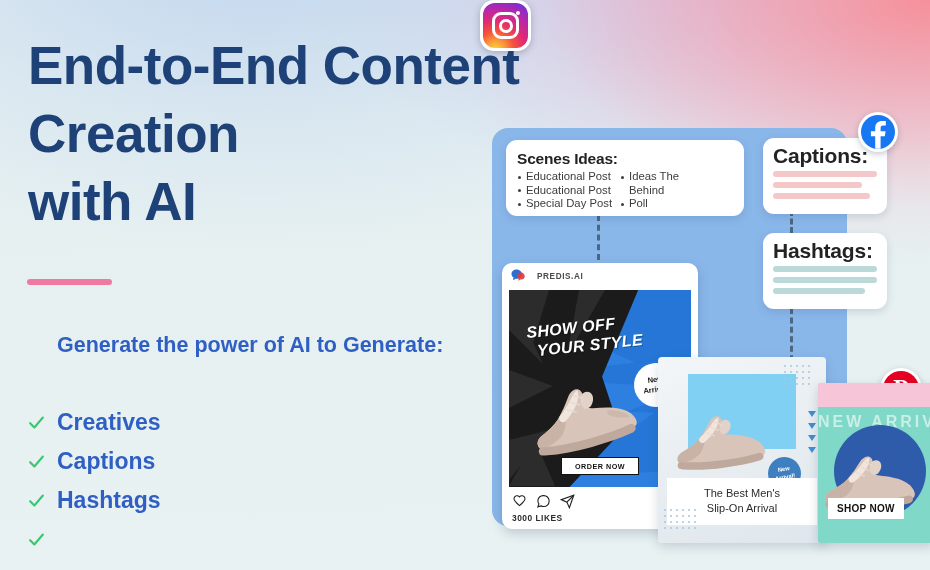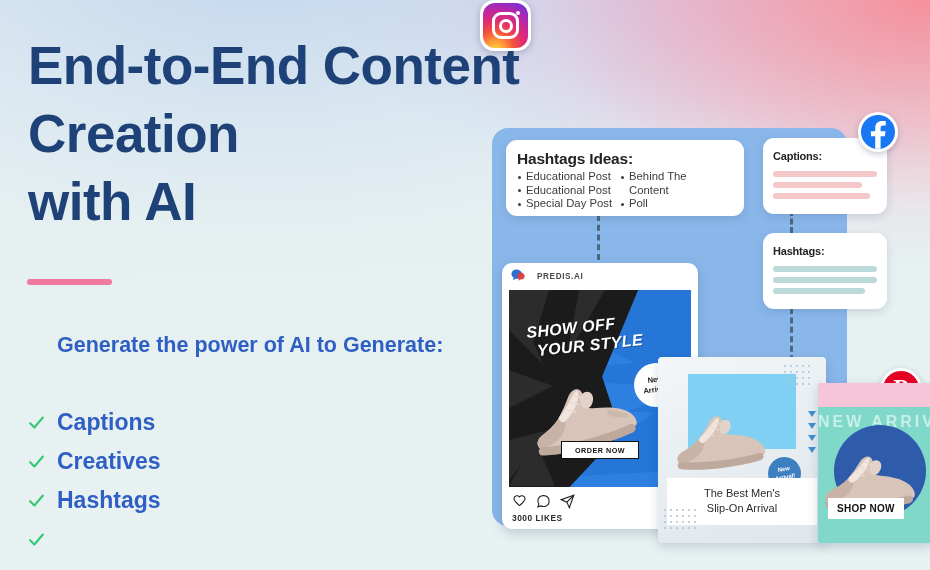--- a/index.html
+++ b/index.html
@@ -148,21 +148,21 @@
     position: absolute;
     left: 1px; top: 5.5px;
     width: 3px; height: 3px;
     border-radius: 50%;
     background: #3c3c3c;
   }
 
   
   #card-captions { left: 283px; top: 138px; width: 124px; height: 76px; padding: 8px 10px 0 10px; }
   #card-hashtags { left: 283px; top: 233px; width: 124px; height: 76px; padding: 8px 10px 0 10px; }
-  #card-captions .card-title, #card-hashtags .card-title { font-size: 11px; line-height: 20px; }
+  #card-captions .card-title, #card-hashtags .card-title { font-size: 21px; line-height: 20px; }
   .bar-stack { margin-top: 5px; display: flex; flex-direction: column; gap: 5px; }
   .bar { height: 6px; border-radius: 3px; }
   .bar.pink { background: #f4c8c8; }
   .bar.teal { background: #bcd9da; }
 
   
   .social-badge {
     position: absolute;
     border-radius: 50%;
     box-shadow: 0 2px 6px rgba(40,60,90,0.28);
@@ -303,21 +303,21 @@
     align-items: center; justify-content: center;
     color: #1b1b1b;
     font-size: 7.6px;
     font-weight: 700;
     line-height: 10px;
     text-align: center;
     transform: rotate(-7deg);
   }
   .order-btn {
     position: absolute;
-    left: 50%; bottom: 28px;
+    left: 50%; bottom: 12px;
     transform: translateX(-50%);
     background: #fff;
     border: 1.6px solid #111;
     padding: 3.5px 13px;
     font-size: 7.2px;
     font-weight: 700;
     letter-spacing: 0.5px;
     color: #111;
     white-space: nowrap;
   }
@@ -469,60 +469,60 @@
   <div class="subhead">
     <span>Generate the power of AI to</span>
     <span>Generate:</span>
   </div>
 
   <ul class="feature-list">
     <li class="feature-item">
       <svg class="check-icon" viewBox="0 0 24 24" fill="none" stroke="currentColor" stroke-width="3" stroke-linecap="round" stroke-linejoin="round">
           <polyline points="3 13 9 19 21 5"></polyline>
         </svg>
+      <span class="feature-label">Creatives</span>
+    </li>
+    <li class="feature-item">
+      <svg class="check-icon" viewBox="0 0 24 24" fill="none" stroke="currentColor" stroke-width="3" stroke-linecap="round" stroke-linejoin="round">
+          <polyline points="3 13 9 19 21 5"></polyline>
+        </svg>
       <span class="feature-label">Captions</span>
     </li>
     <li class="feature-item">
       <svg class="check-icon" viewBox="0 0 24 24" fill="none" stroke="currentColor" stroke-width="3" stroke-linecap="round" stroke-linejoin="round">
           <polyline points="3 13 9 19 21 5"></polyline>
         </svg>
-      <span class="feature-label">Creatives</span>
-    </li>
-    <li class="feature-item">
-      <svg class="check-icon" viewBox="0 0 24 24" fill="none" stroke="currentColor" stroke-width="3" stroke-linecap="round" stroke-linejoin="round">
-          <polyline points="3 13 9 19 21 5"></polyline>
-        </svg>
       <span class="feature-label">Hashtags</span>
     </li>
     <li class="feature-item">
       <svg class="check-icon" viewBox="0 0 24 24" fill="none" stroke="currentColor" stroke-width="3" stroke-linecap="round" stroke-linejoin="round">
           <polyline points="3 13 9 19 21 5"></polyline>
         </svg>
     </li>
   </ul>
 
   <div id="graphic">
 
     <div class="blue-panel"></div>
 
     <div class="dash dash-a"></div>
     <div class="dash dash-b"></div>
     <div class="dash dash-c"></div>
 
     <div class="info-card" id="card-ideas">
-      <div class="card-title">Hashtags Ideas:</div>
+      <div class="card-title">Scenes Ideas:</div>
       <div class="ideas-cols">
         <ul class="ideas-col">
           <li class="idea-li dot">Educational Post</li>
           <li class="idea-li dot">Educational Post</li>
           <li class="idea-li dot">Special Day Post</li>
         </ul>
         <ul class="ideas-col">
-          <li class="idea-li dot">Behind The</li>
-          <li class="idea-li">Content</li>
+          <li class="idea-li dot">Ideas The</li>
+          <li class="idea-li">Behind</li>
           <li class="idea-li dot">Poll</li>
         </ul>
       </div>
     </div>
 
     <div class="info-card" id="card-captions">
       <div class="card-title">Captions:</div>
       <div class="bar-stack">
         <div class="bar pink" style="width:100%"></div>
         <div class="bar pink" style="width:86%"></div>

